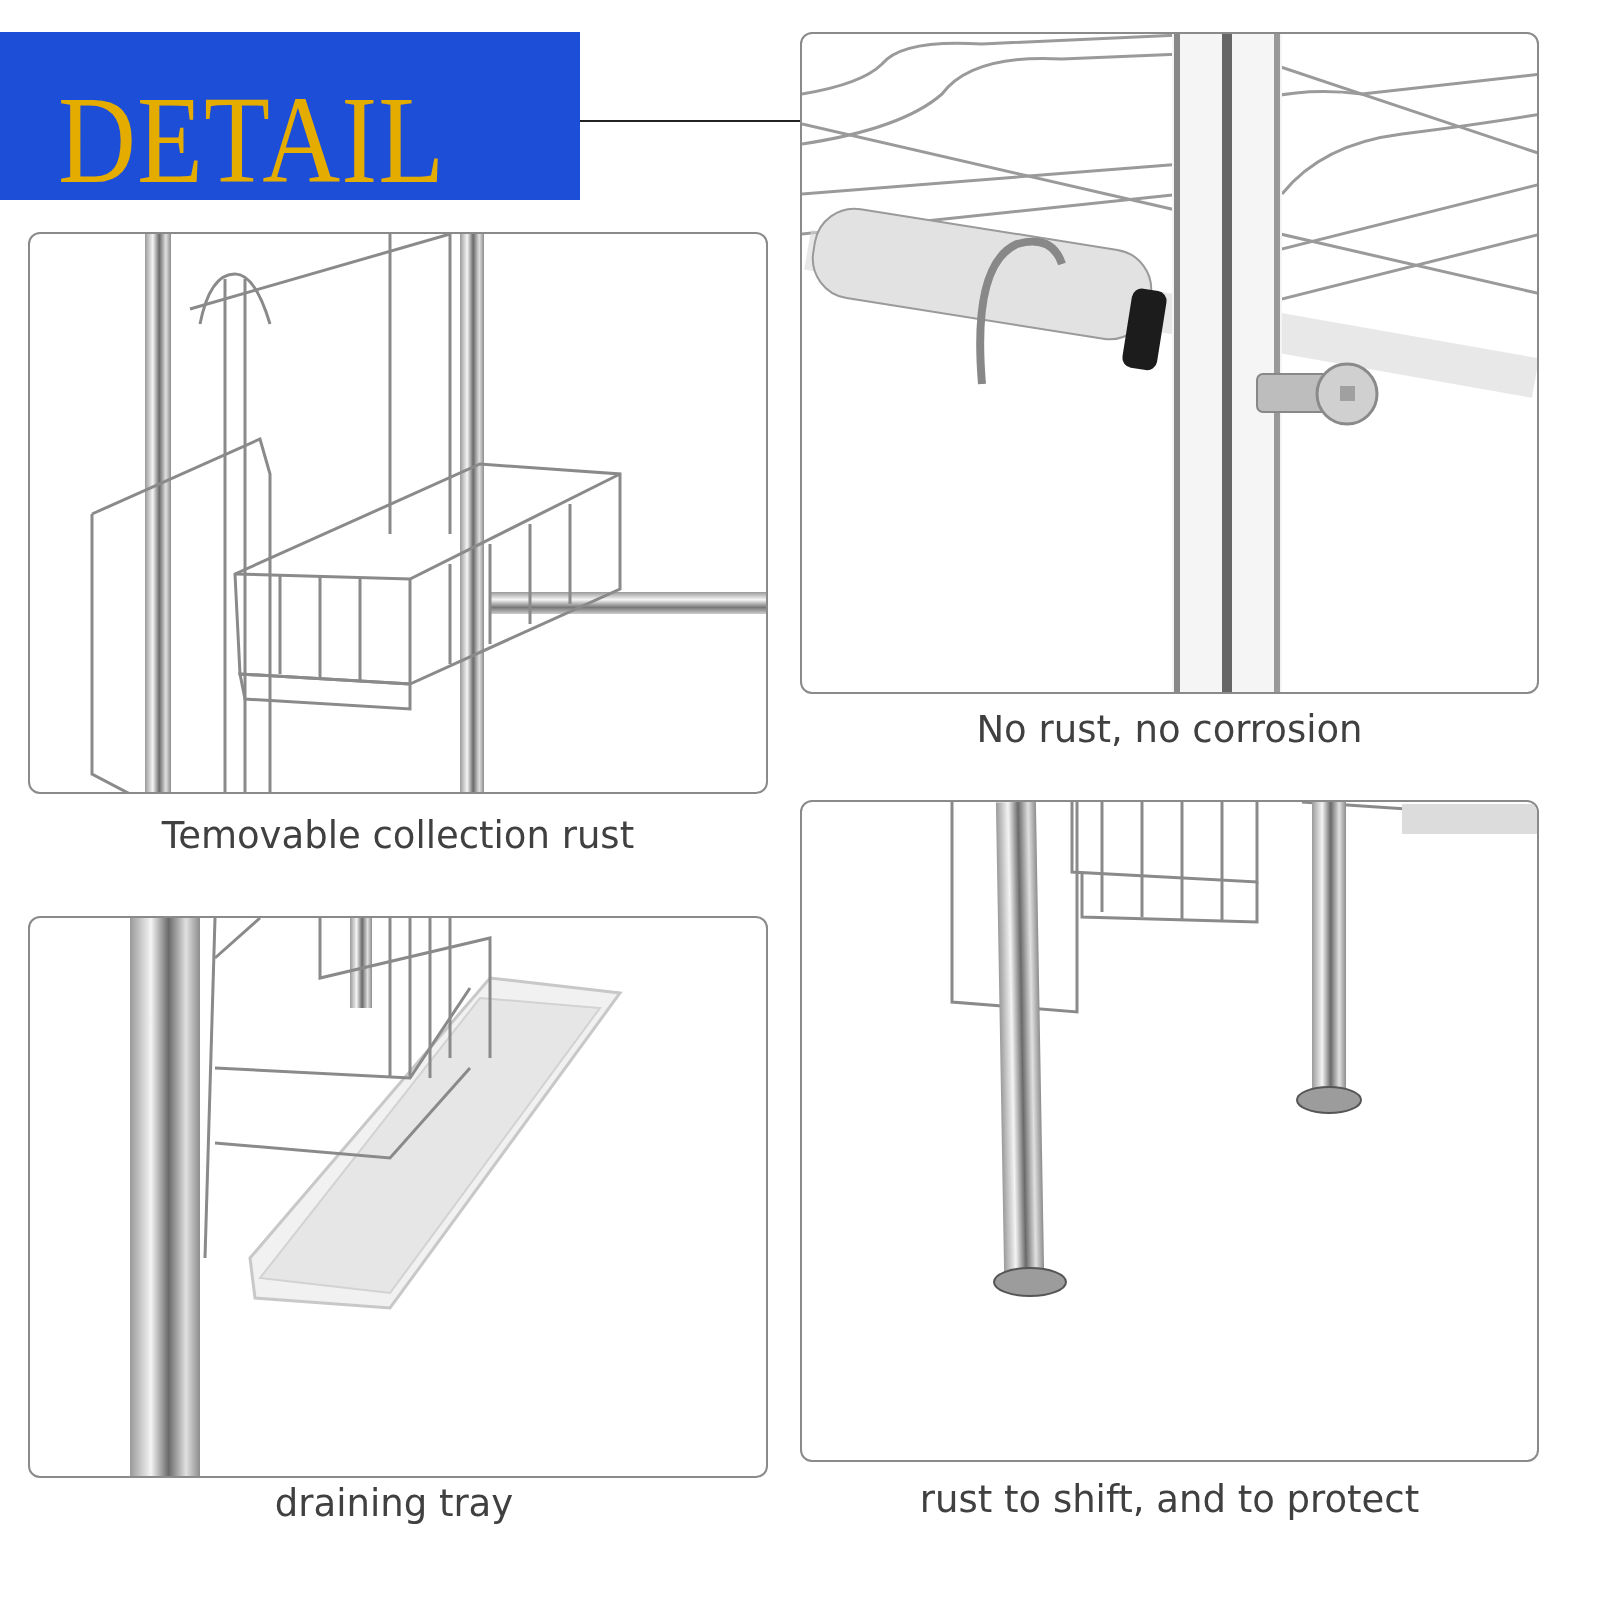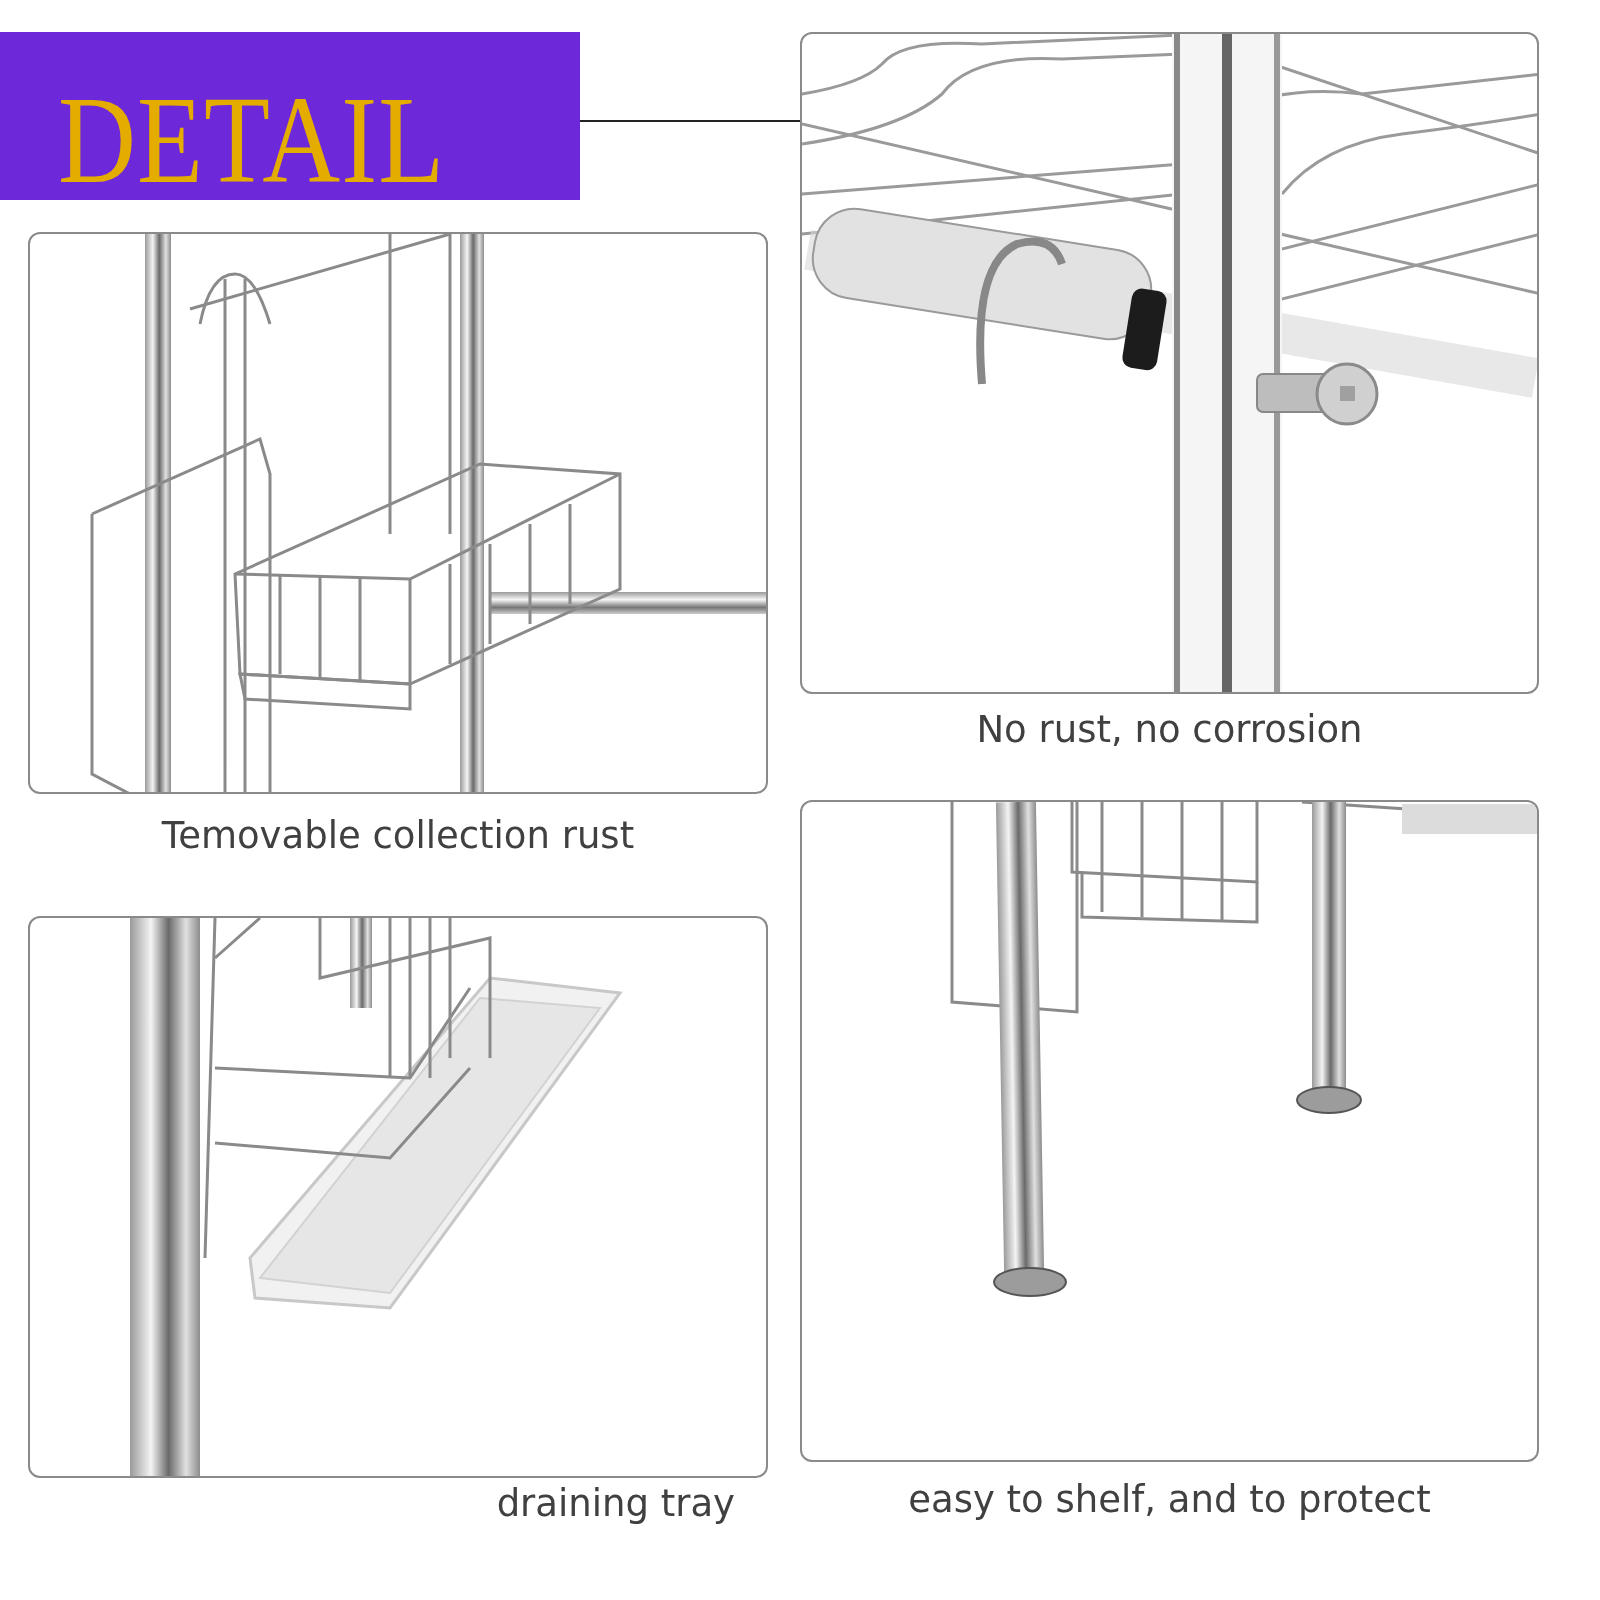--- a/index.html
+++ b/index.html
@@ -1,17 +1,17 @@
 <!DOCTYPE html>
 <html><head>
 <meta charset="utf-8">
 <style>
   html, body { margin:0; padding:0; }
   body { width:1600px; height:1600px; background:#ffffff; position:relative; overflow:hidden; font-family:"DejaVu Sans", sans-serif; }
-  .banner { position:absolute; left:0; top:32px; width:580px; height:168px; background:#6d28d9; }
+  .banner { position:absolute; left:0; top:32px; width:580px; height:168px; background:#1d4ed8; }
   .banner-title { position:absolute; left:58px; top:46px; font-family:"Liberation Serif", serif; font-size:108px; line-height:108px; color:#e5ac00; letter-spacing:1px; transform:scaleY(1.15); transform-origin:left top; }
   .connector { position:absolute; left:580px; top:120px; width:222px; height:2px; background:#222; }
   .panel { position:absolute; border:2px solid #8a8a8a; border-radius:12px; background:#fff; overflow:hidden; box-sizing:border-box; }
   .caption { position:absolute; font-family:"DejaVu Sans", sans-serif; font-size:37px; color:#404040; text-align:center; white-space:nowrap; }
   svg { position:absolute; left:0; top:0; }
 </style>
 </head>
 <body>
 
 <div class="banner">
@@ -99,21 +99,21 @@
     <path d="M230 360 L450 80 L570 90 L360 375 Z" fill="#e6e6e6" stroke="#d2d2d2" stroke-width="2"></path>
     <g fill="none" stroke="#8a8a8a" stroke-width="3">
       <path d="M185 40 L230 0 M290 0 L290 60 L460 20 L460 140"></path>
       <path d="M185 150 L380 160 L440 70"></path>
       <path d="M185 225 L360 240 L440 150"></path>
       <path d="M175 340 L185 0"></path>
       <path d="M360 0 L360 160 M380 0 L380 160 M400 0 L400 160 M420 0 L420 140"></path>
     </g>
   </svg>
 </div>
-<div class="caption" style="left:35px;top:1482px;width:700px;text-align:right;">draining tray</div>
+<div class="caption" style="left:44px;top:1482px;width:700px;">draining tray</div>
 
 <div class="panel" style="left:800px;top:800px;width:739px;height:662px;">
   <svg width="739" height="662">
     <defs>
       <linearGradient id="chrome3" x1="0" x2="1" y1="0" y2="0">
         <stop offset="0" stop-color="#9a9a9a"></stop>
           <stop offset="0.3" stop-color="#f4f4f4"></stop>
           <stop offset="0.55" stop-color="#6a6a6a"></stop>
           <stop offset="0.8" stop-color="#e0e0e0"></stop>
           <stop offset="1" stop-color="#8c8c8c"></stop>
@@ -126,13 +126,13 @@
       <path d="M300 0 L300 110 M340 0 L340 115 M380 0 L380 118 M420 0 L420 120"></path>
       <path d="M500 0 L650 10"></path>
     </g>
     <rect x="600" y="2" width="139" height="30" fill="#dcdcdc"></rect>
     <rect x="198" y="0" width="40" height="470" fill="url(#chrome3)" transform="rotate(-1 218 235)"></rect>
     <ellipse cx="228" cy="480" rx="36" ry="14" fill="#9c9c9c" stroke="#555" stroke-width="2"></ellipse>
     <rect x="510" y="0" width="34" height="290" fill="url(#chrome3)"></rect>
     <ellipse cx="527" cy="298" rx="32" ry="13" fill="#9c9c9c" stroke="#555" stroke-width="2"></ellipse>
   </svg>
 </div>
-<div class="caption" style="left:800px;top:1478px;width:739px;">easy to shelf, and to protect</div>
+<div class="caption" style="left:800px;top:1478px;width:739px;">rust to shift, and to protect</div>
 
 </body></html>

